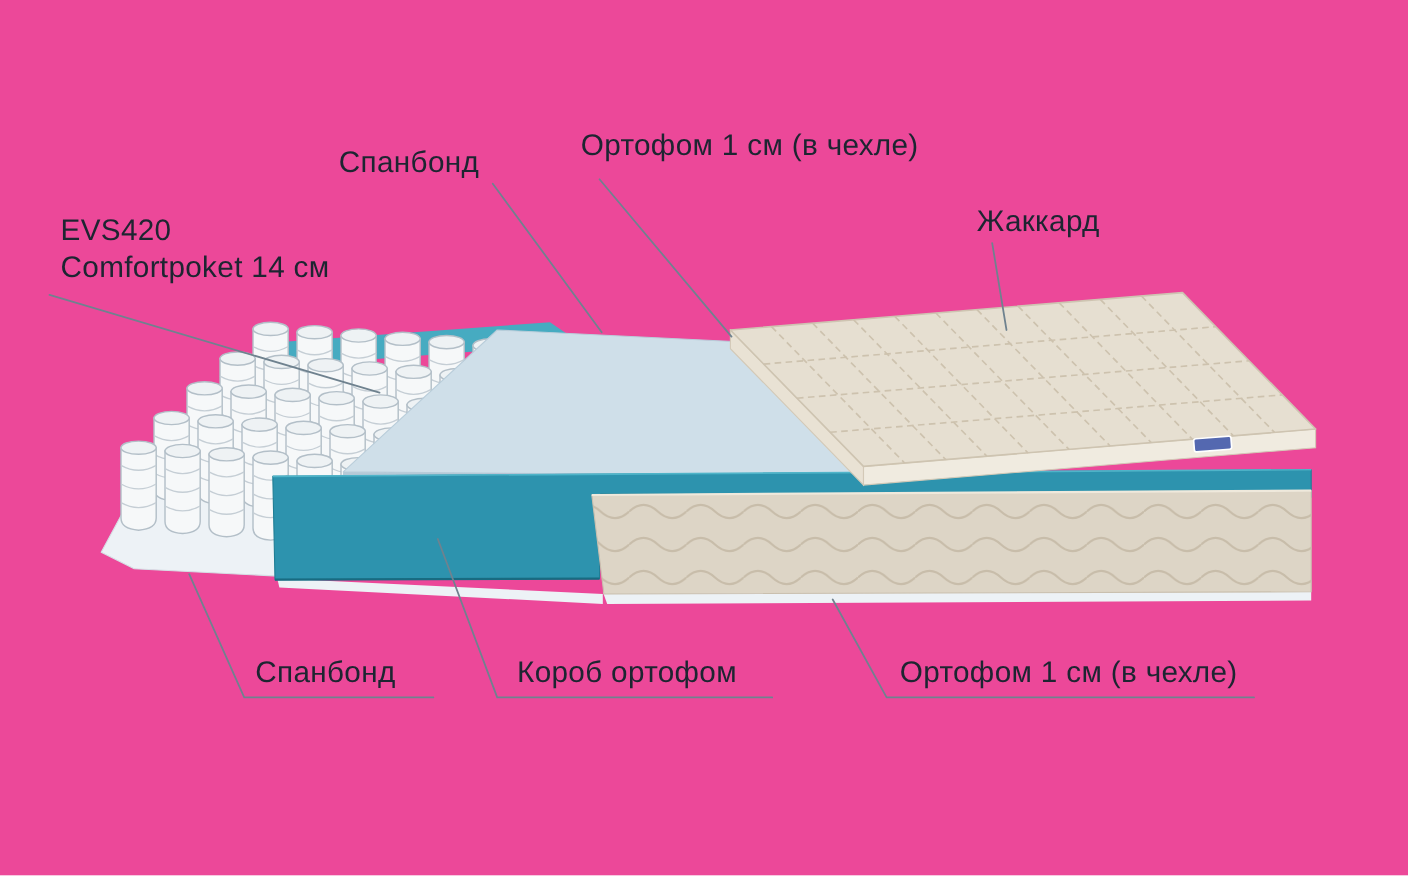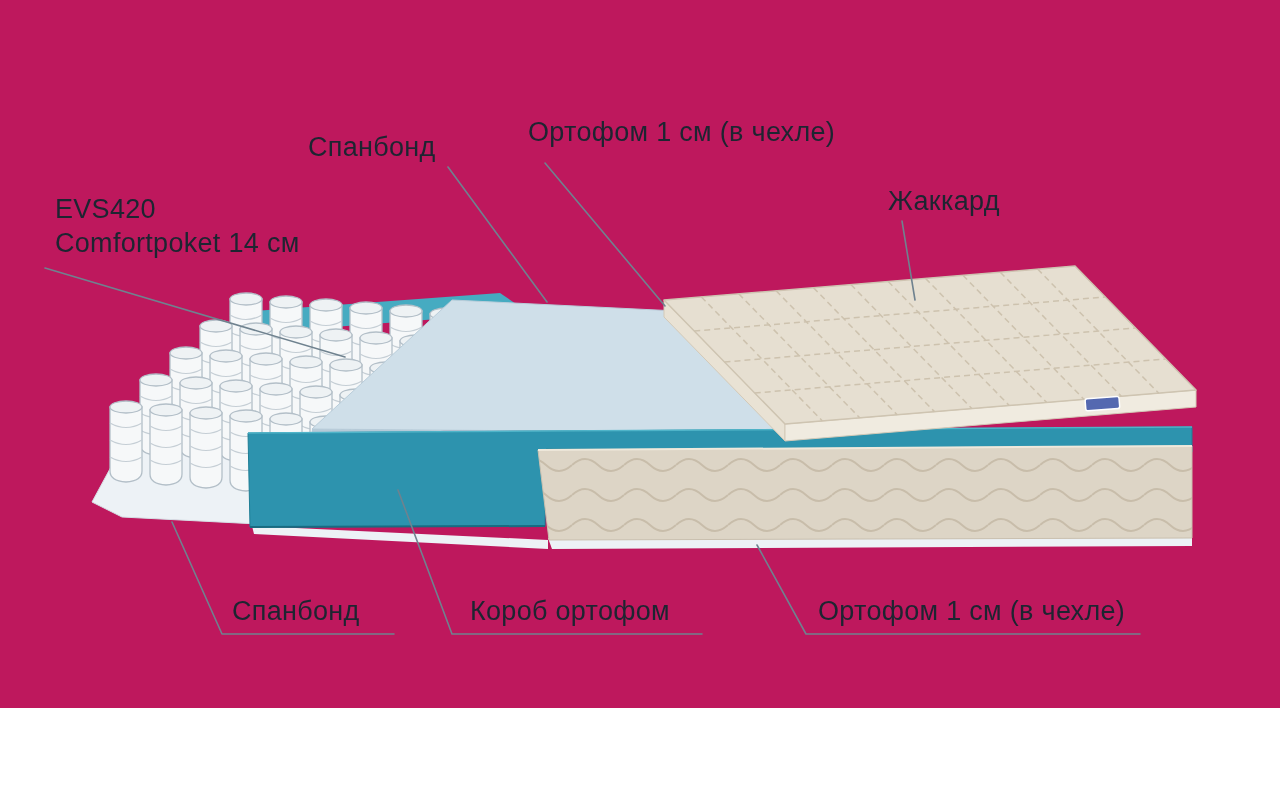--- a/index.html
+++ b/index.html
@@ -1,16 +1,16 @@
 <!DOCTYPE html>
 <html><head>
 <meta charset="utf-8">
 <style>
   html,body{margin:0;padding:0;background:#ffffff;}
-  .stage{position:relative;width:1280px;height:708px;background:#be185d;overflow:hidden;
+  .stage{position:relative;width:1280px;height:796px;background:#ec4899;overflow:hidden;
          font-family:"Liberation Sans", sans-serif;}
   svg{display:block;}
   .lbl{font-family:"Liberation Sans", sans-serif;font-size:27px;font-weight:500;letter-spacing:.3px;}
   .leaders{fill:none;stroke-width:1.6;stroke-linecap:round;stroke-linejoin:round;}
   .quilt{fill:none;stroke-width:1.5;stroke-dasharray:6 4;}
 </style>
 </head>
 <body>
 
 <div class="stage">

